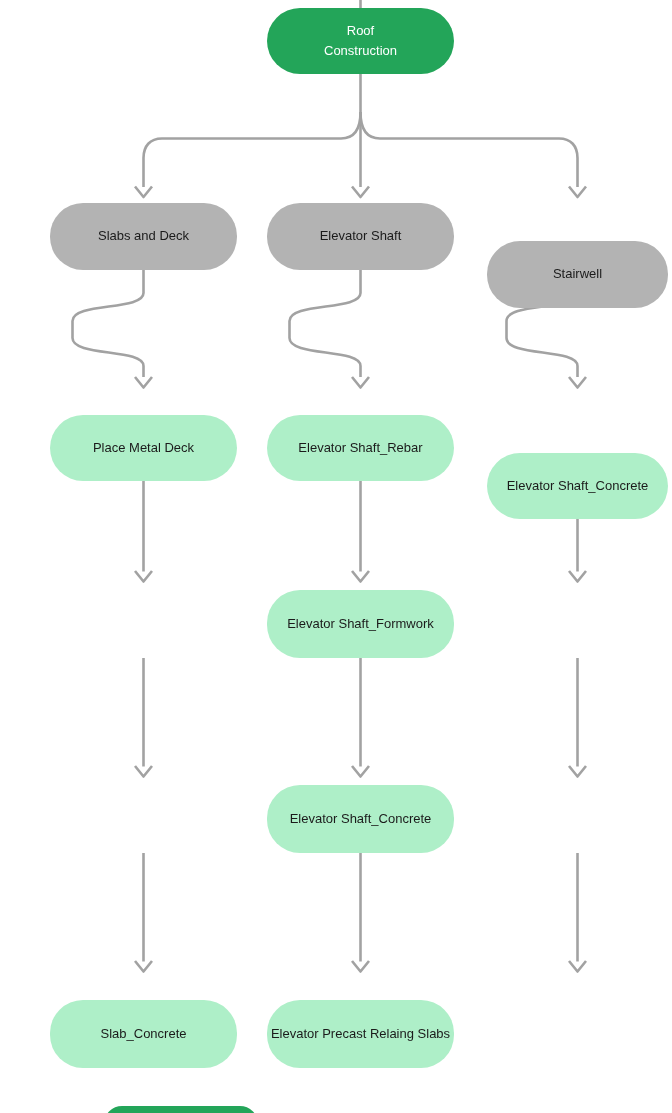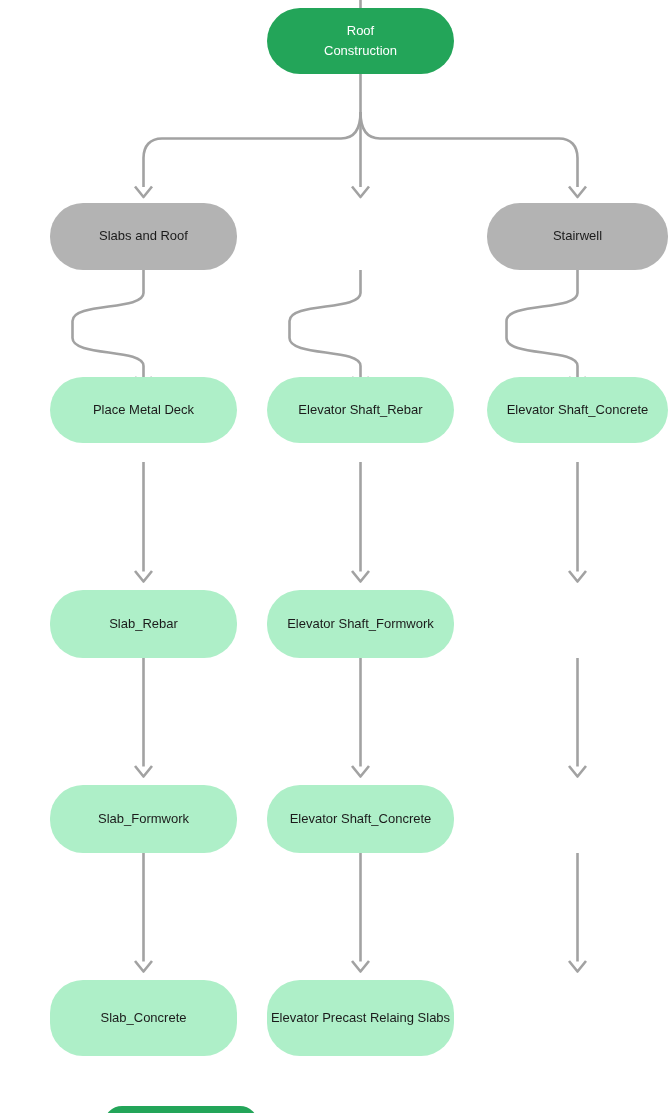--- a/index.html
+++ b/index.html
@@ -44,28 +44,28 @@
     color: var(--node-text);
     white-space: pre;
   }
   .node--root { background: var(--root-fill); color: var(--root-text); }
   .node--phase { background: var(--phase-fill); }
   .node--task { background: var(--task-fill); }
 
   
   .c1 { left: 50px;  width: 187px; }
   .c2 { left: 267px; width: 187px; }
-  .c3 { left: 487px; width: 181px; }
+  .c3 { left: 487px; width: 181px; margin-top: 38px; }
   
   .r1 { top: 8px;   height: 66px; }
   .r2 { top: 203px; height: 67px; }
-  .r3 { top: 377px; height: 66px; }
+  .r3 { top: 415px; height: 66px; }
   .r4 { top: 590px; height: 68px; }
   .r5 { top: 785px; height: 68px; }
-  .r6 { top: 980px; height: 76px; }
+  .r6 { top: 1000px; height: 68px; }
 
   .partial-node {
     position: absolute;
     left: 104px;
     top: 1106px;
     width: 154px;
     height: 34px;
     border-radius: 18px 18px 0 0;
     background: var(--root-fill);
   }
@@ -122,34 +122,31 @@
         <path d="M569 961 L577.5 971.5 L586 961"></path>
     </g>
   </svg>
 
   <div class="node node--root c2 r1">
     <span>Roof
 Construction</span>
   </div>
 
   <div class="node node--phase c1 r2">
-    <span>Slabs and Roof</span>
+    <span>Slabs and Deck</span>
+  </div>
+  <div class="node node--phase c2 r2">
+    <span>Elevator Shaft</span>
   </div>
   <div class="node node--phase c3 r2">
     <span>Stairwell</span>
   </div>
 
   <div class="node node--task c1 r3">
     <span>Place Metal Deck</span>
-  </div>
-  <div class="node node--task c1 r4">
-    <span>Slab_Rebar</span>
-  </div>
-  <div class="node node--task c1 r5">
-    <span>Slab_Formwork</span>
   </div>
   <div class="node node--task c1 r6">
     <span>Slab_Concrete</span>
   </div>
 
   <div class="node node--task c2 r4">
     <span>Elevator Shaft_Formwork</span>
   </div>
   <div class="node node--task c2 r3">
     <span>Elevator Shaft_Rebar</span>

